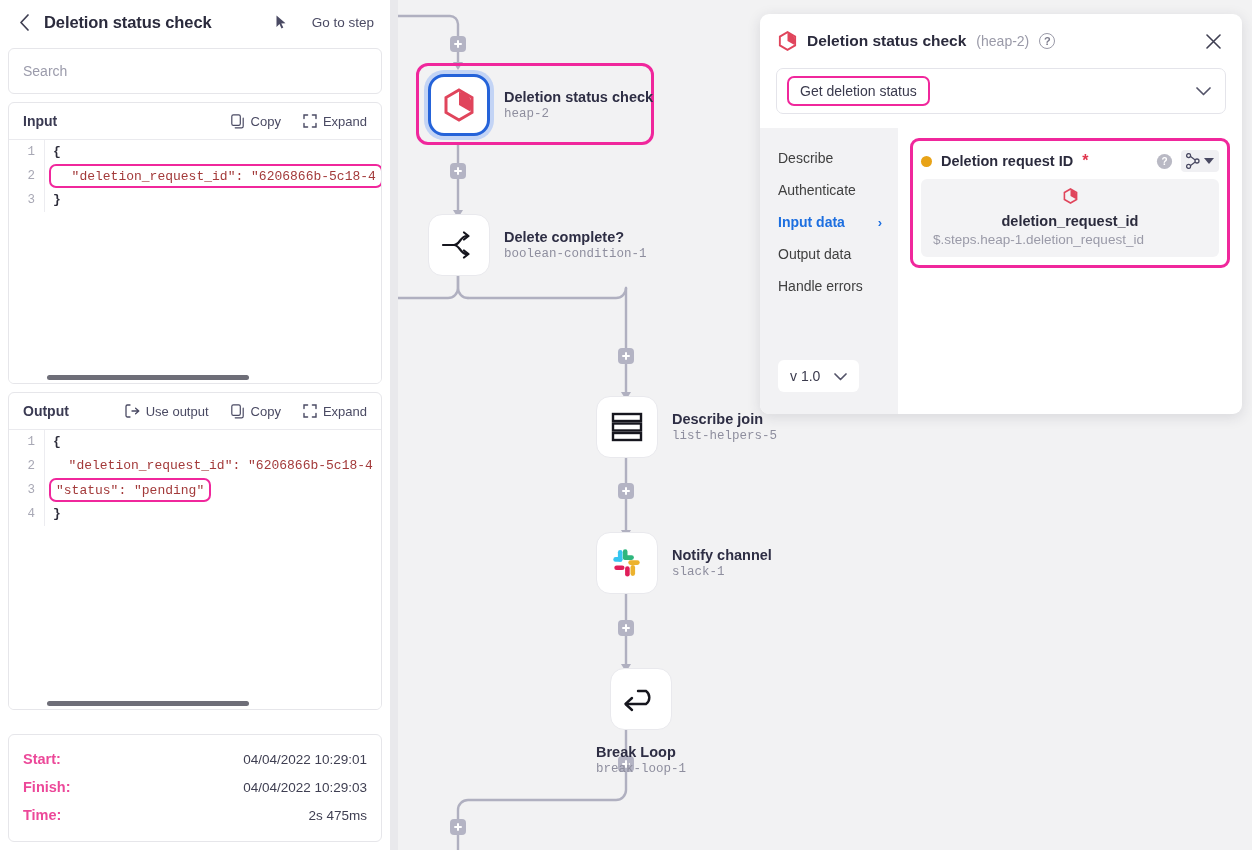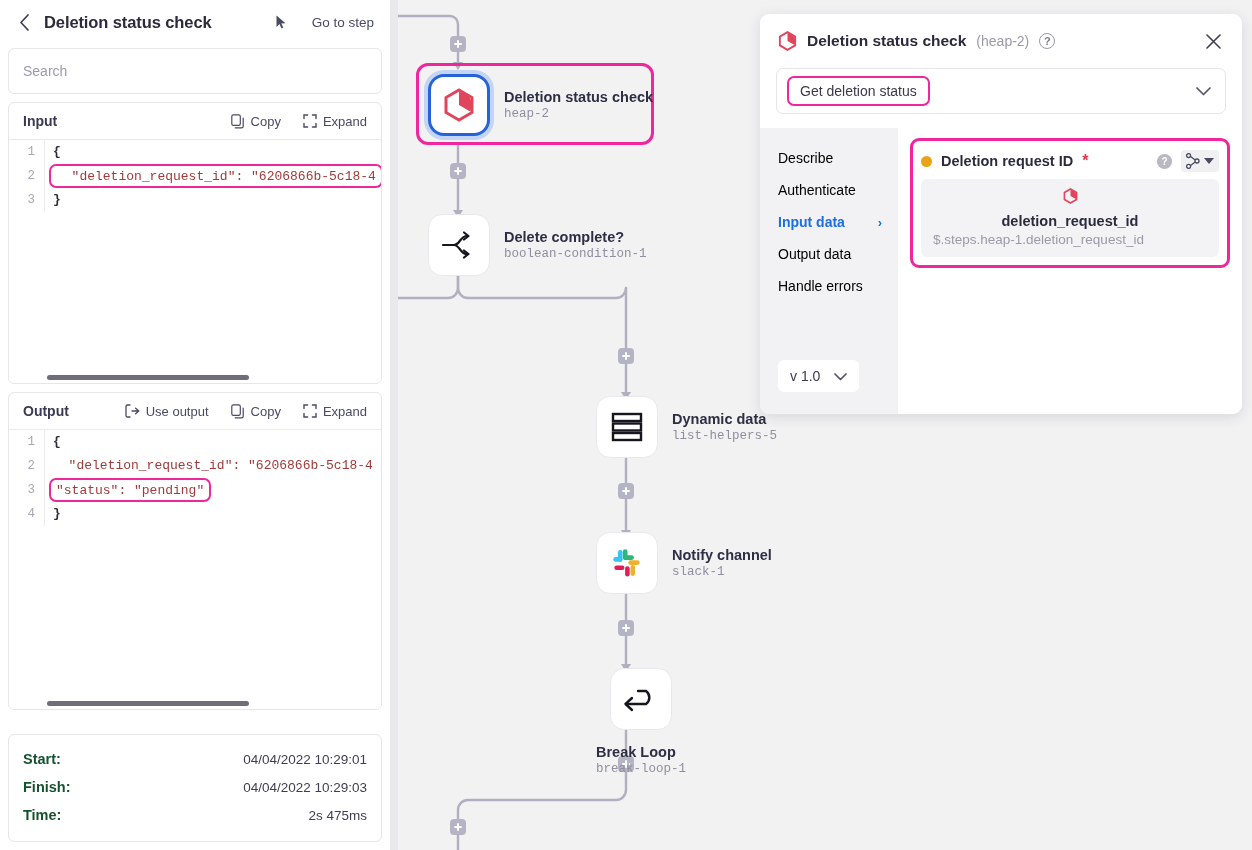--- a/index.html
+++ b/index.html
@@ -93,21 +93,21 @@
   .scroll-thumb {
     height: 5px; border-radius: 3px; background: #6e6e78; width: 62%;
   }
 
   .timing {
     position: absolute; left: 8px; right: 8px; bottom: 8px;
     border: 1px solid #e6e6ea; border-radius: 6px; background: #fff;
     padding: 10px 14px 12px 14px;
   }
   .trow { display: flex; align-items: center; height: 28px; }
-  .tkey { font-size: 14.5px; font-weight: bold; color: #14532d; }
+  .tkey { font-size: 14.5px; font-weight: bold; color: #ec4899; }
   .tval { margin-left: auto; font-size: 13.5px; color: #3f3f52; }
 
   .panel-divider {
     position: absolute; left: 390px; top: 0; width: 8px; height: 850px;
     background: #e9e9ec;
   }
 
   
   .canvas {
     position: absolute; left: 398px; top: 0; right: 0; bottom: 0;
@@ -189,21 +189,21 @@
   }
   .chev-down { margin-left: auto; color: #55556a; }
 
   .cfg-body { display: flex; height: 256px; }
   .cfg-nav {
     width: 138px; flex: none; background: #f2f2f4;
     padding: 14px 0 0 18px; display: flex; flex-direction: column; gap: 0;
   }
   .nav-item {
     height: 32px; display: flex; align-items: center;
-    font-size: 14px; color: #000000; cursor: pointer;
+    font-size: 14px; color: #404040; cursor: pointer;
   }
   .nav-item.active { color: #1d6fe0; font-weight: bold; }
   .nav-arrow { margin-left: auto; margin-right: 16px; font-size: 13px; }
 
   .cfg-fields { flex: 1; padding: 10px 12px 0 12px; position: relative; }
   .field-hl {
     border: 3px solid #f0279c; border-radius: 9px; padding: 5px 8px 8px 8px;
   }
   .field-head { display: flex; align-items: center; gap: 9px; height: 30px; }
   .field-dot { width: 11px; height: 11px; border-radius: 50%; background: #e8a317; flex: none; }
@@ -443,21 +443,21 @@
 
     <div class="node" style="left:198px; top:396px;">
       <div class="node-icon">
         <svg width="34" height="32" viewBox="0 0 34 32">
           <rect x="3" y="3" width="28" height="7" fill="none" stroke="#16161e" stroke-width="2.4"></rect>
           <rect x="3" y="12.5" width="28" height="7" fill="none" stroke="#16161e" stroke-width="2.4"></rect>
           <rect x="3" y="22" width="28" height="7" fill="none" stroke="#16161e" stroke-width="2.4"></rect>
         </svg>
       </div>
       <div class="node-txt">
-        <span class="node-name">Dynamic data</span>
+        <span class="node-name">Describe join</span>
         <span class="node-id">list-helpers-5</span>
       </div>
     </div>
 
     <div class="node" style="left:198px; top:532px;">
       <div class="node-icon">
         <svg width="32" height="32" viewBox="0 0 32 32">
           <g stroke-linecap="round" stroke-width="4.6" fill="none">
             <path d="M9.2 12.4 H4.6" stroke="#36C5F0"></path>
             <path d="M9.2 12.4 V5.2" stroke="#36C5F0"></path>

